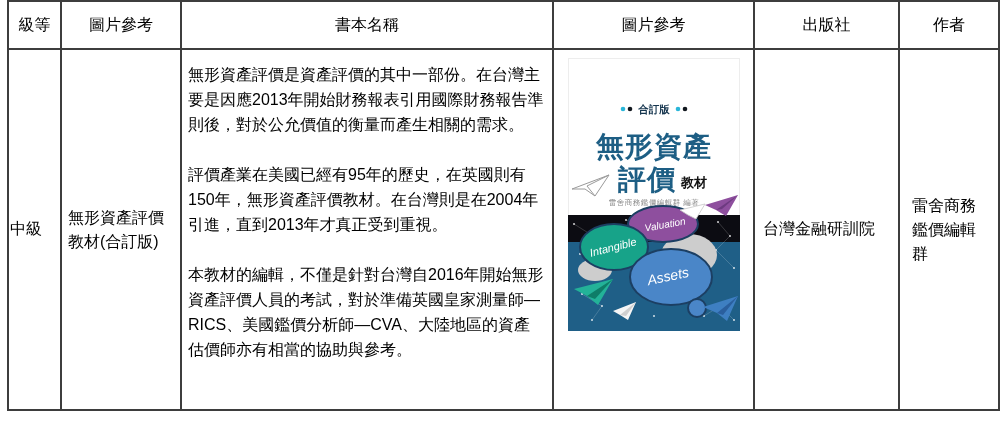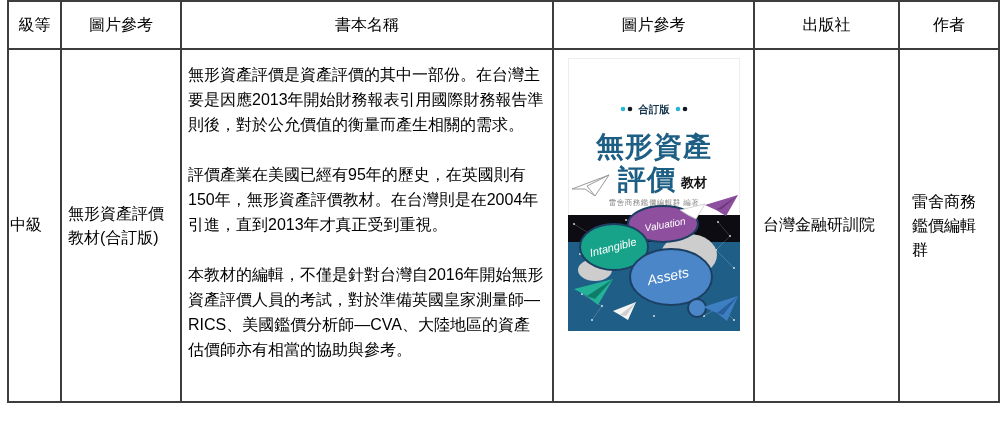--- a/index.html
+++ b/index.html
@@ -17,21 +17,21 @@
     border:2px solid #3d3d3d;
     font-size:16px;
     overflow:hidden;
     box-sizing:border-box;
   }
   th{height:48px;font-weight:400;text-align:center;vertical-align:middle;background:#fff;}
   td{height:349px;vertical-align:middle;background:#fff;}
   td.cell-level{text-align:left;}
   td.cell-name{padding:0 6px;}
   .name-inner{width:100px;line-height:24px;}
-  td.cell-intro{vertical-align:top;padding:12px 8px 4px 6px;}
+  td.cell-intro{vertical-align:top;padding:12px 8px 12px 6px;}
   .intro-inner{height:335px;overflow:hidden;line-height:25px;}
   .intro-inner p{margin:0 0 25px 0;}
   td.cell-image{vertical-align:top;text-align:center;padding-top:8px;}
   td.cell-publisher{padding-left:8px;}
   td.cell-author{padding-left:12px;}
   .author-inner{width:68px;line-height:24px;}
   .cover{width:172px;height:273px;margin:0 auto;display:block;}
 </style>
 </head>
 <body>

